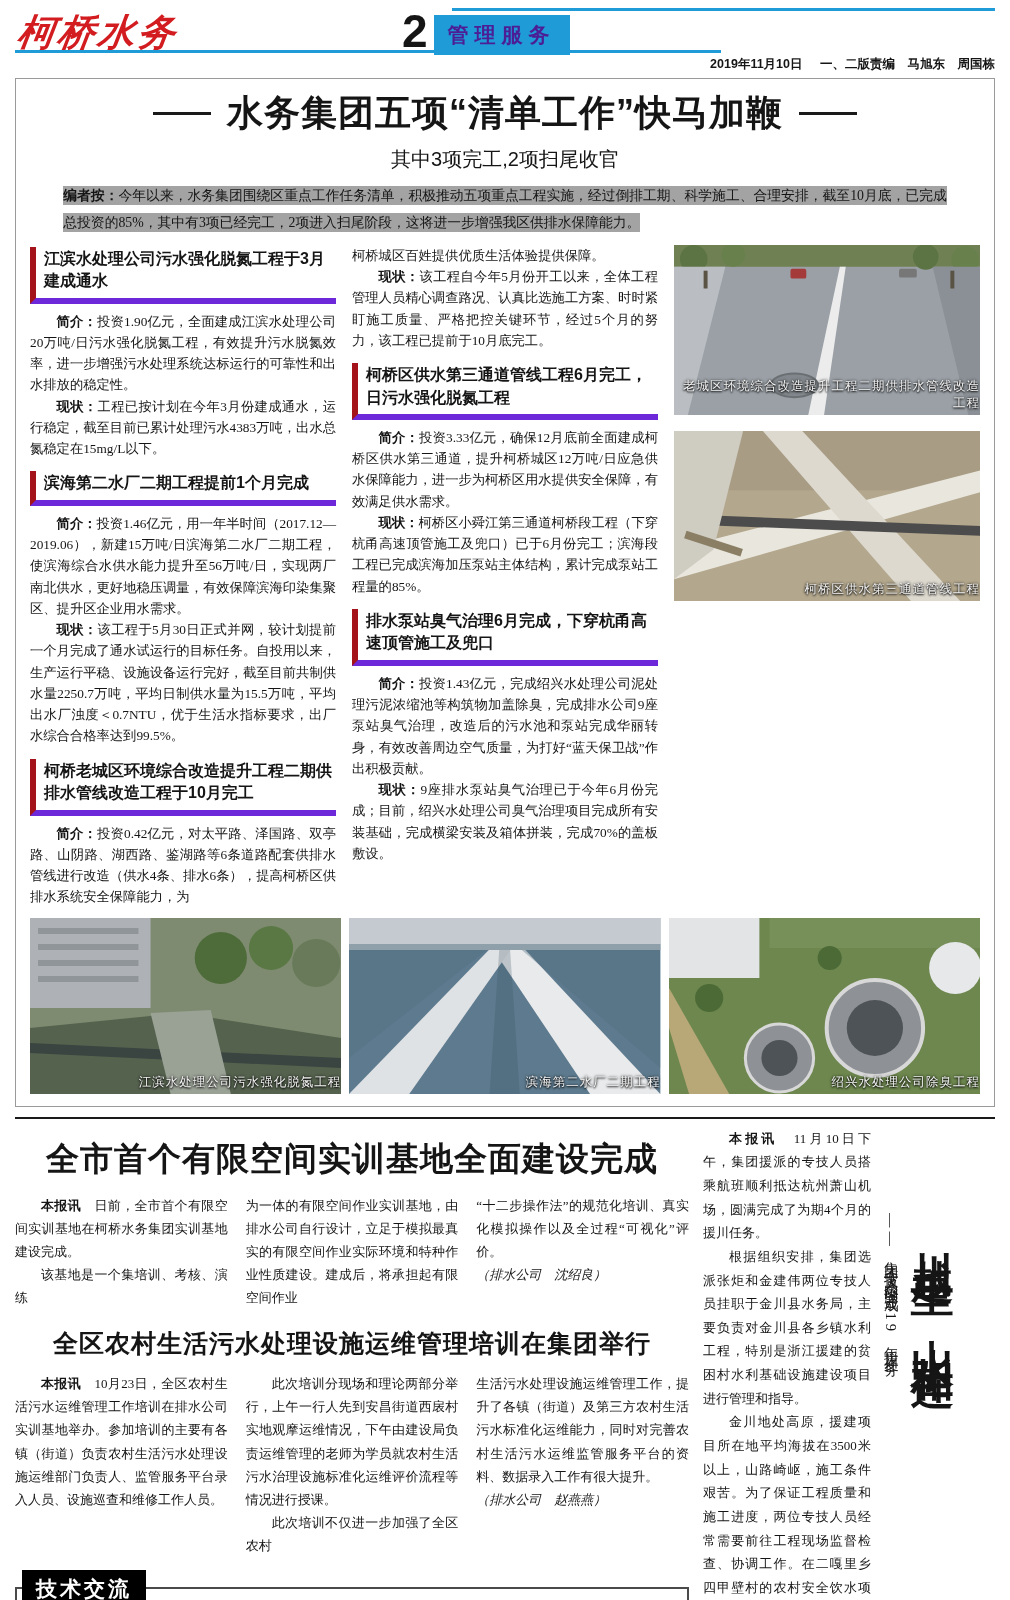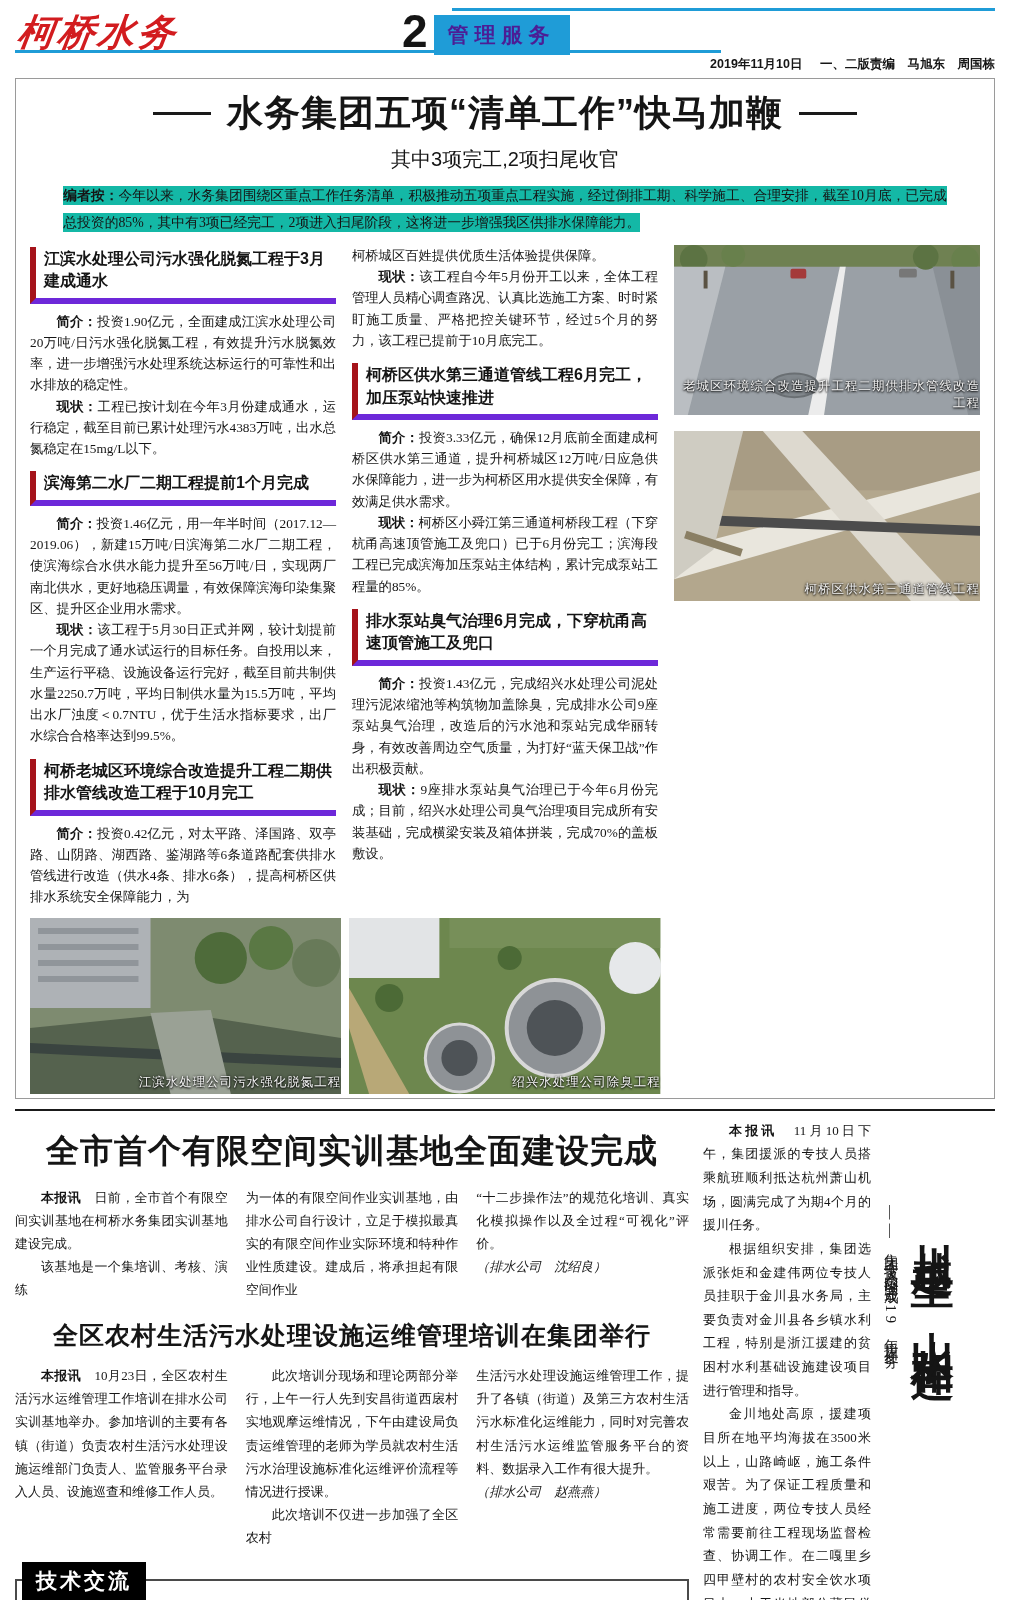--- a/index.html
+++ b/index.html
@@ -20,27 +20,27 @@
   .blue-line-bottom { position:absolute; top:50px; left:15px; width:706px; height:3px; background:#1f9cd7; }
   .head-center { position:absolute; left:402px; top:12px; display:flex; align-items:flex-start; gap:6px; }
   .page-num { font-family:"Liberation Sans",sans-serif; font-weight:900; font-size:46px; line-height:.85; }
   .section-badge {
     background:#1f9cd7; color:#4c1d95; font-family:"Liberation Sans",sans-serif;
     font-weight:bold; font-size:21px; letter-spacing:6px; padding:6px 14px; margin-top:3px;
   }
   .dateline { position:absolute; top:56px; right:15px; font-family:"Liberation Sans",sans-serif; font-size:12.5px; font-weight:bold; }
   .dateline span { margin-left:14px; }
   
-  .lead-box { margin:14px 15px 0; border:1px solid #9a9a9a; padding:8px 14px 4px; }
+  .lead-box { margin:14px 15px 0; border:1px solid #9a9a9a; padding:8px 14px 12px; }
   .headline-row { display:flex; align-items:center; justify-content:center; gap:16px; margin-top:2px; }
   .h-rule { width:58px; height:3px; background:#1a1a1a; }
   .lead-headline { font-family:"Liberation Sans",sans-serif; font-weight:900; font-size:36px; letter-spacing:1px; white-space:nowrap; }
   .lead-subhead { text-align:center; font-size:20px; margin:8px 0 10px; font-family:"Liberation Sans",sans-serif; }
   .editor-note { width:93%; margin:0 auto 8px; font-size:13.8px; line-height:1.95; text-align:justify; }
-  .editor-note .hl { background:#14b8a6; padding:2px 0; -webkit-box-decoration-break:clone; box-decoration-break:clone; }
+  .editor-note .hl { background:#a3a3a3; padding:2px 0; -webkit-box-decoration-break:clone; box-decoration-break:clone; }
   .lead-cols { display:grid; grid-template-columns:1fr 1fr 1fr; gap:16px; margin-top:4px; }
   .art-title {
     font-family:"Liberation Sans",sans-serif; font-weight:bold; font-size:16px; line-height:1.4;
     border-left:6px solid #a5131a; border-bottom:6px solid #6d28d9;
     padding:1px 0 5px 8px; margin:12px 0 7px;
   }
   .art-title.first { margin-top:2px; }
   .body p { text-indent:2em; font-size:13.3px; line-height:1.6; text-align:justify; margin:0; }
   .body p.noindent { text-indent:0; }
   
@@ -121,21 +121,21 @@
       <h2 class="art-title">滨海第二水厂二期工程提前1个月完成</h2>
       <p><b>简介：</b><span>投资1.46亿元，用一年半时间（2017.12—2019.06），新建15万吨/日滨海第二水厂二期工程，使滨海综合水供水能力提升至56万吨/日，实现两厂南北供水，更好地稳压调量，有效保障滨海印染集聚区、提升区企业用水需求。</span></p>
       <p><b>现状：</b><span>该工程于5月30日正式并网，较计划提前一个月完成了通水试运行的目标任务。自投用以来，生产运行平稳、设施设备运行完好，截至目前共制供水量2250.7万吨，平均日制供水量为15.5万吨，平均出水厂浊度＜0.7NTU，优于生活水指标要求，出厂水综合合格率达到99.5%。</span></p>
       <h2 class="art-title">柯桥老城区环境综合改造提升工程二期供排水管线改造工程于10月完工</h2>
       <p><b>简介：</b><span>投资0.42亿元，对太平路、泽国路、双亭路、山阴路、湖西路、鉴湖路等6条道路配套供排水管线进行改造（供水4条、排水6条），提高柯桥区供排水系统安全保障能力，为</span></p>
     </div>
 
     <div class="body">
       <p class="noindent"><span>柯桥城区百姓提供优质生活体验提供保障。</span></p>
       <p><b>现状：</b><span>该工程自今年5月份开工以来，全体工程管理人员精心调查路况、认真比选施工方案、时时紧盯施工质量、严格把控关键环节，经过5个月的努力，该工程已提前于10月底完工。</span></p>
-      <h2 class="art-title">柯桥区供水第三通道管线工程6月完工，加压泵站快速推进</h2>
+      <h2 class="art-title">柯桥区供水第三通道管线工程6月完工，日污水强化脱氮工程</h2>
       <p><b>简介：</b><span>投资3.33亿元，确保12月底前全面建成柯桥区供水第三通道，提升柯桥城区12万吨/日应急供水保障能力，进一步为柯桥区用水提供安全保障，有效满足供水需求。</span></p>
       <p><b>现状：</b><span>柯桥区小舜江第三通道柯桥段工程（下穿杭甬高速顶管施工及兜口）已于6月份完工；滨海段工程已完成滨海加压泵站主体结构，累计完成泵站工程量的85%。</span></p>
       <h2 class="art-title">排水泵站臭气治理6月完成，下穿杭甬高速顶管施工及兜口</h2>
       <p><b>简介：</b><span>投资1.43亿元，完成绍兴水处理公司泥处理污泥浓缩池等构筑物加盖除臭，完成排水公司9座泵站臭气治理，改造后的污水池和泵站完成华丽转身，有效改善周边空气质量，为打好“蓝天保卫战”作出积极贡献。</span></p>
       <p><b>现状：</b><span>9座排水泵站臭气治理已于今年6月份完成；目前，绍兴水处理公司臭气治理项目完成所有安装基础，完成横梁安装及箱体拼装，完成70%的盖板敷设。</span></p>
     </div>
 
     <div>
       <figure class="photo">
         <svg viewBox="0 0 310 172" preserveAspectRatio="none">
@@ -184,20 +184,33 @@
           <circle cx="240" cy="30" r="22" fill="#5a7844"></circle>
           <circle cx="285" cy="45" r="24" fill="#46603360"></circle>
         <polygon points="0,110 150,95 310,120 310,176 0,176" fill="#55624e"></polygon>
         <polygon points="0,125 310,140 310,150 0,135" fill="#3a4440"></polygon>
         <polygon points="120,95 180,92 200,176 140,176" fill="#9aa195"></polygon>
       </svg>
       <figcaption class="cap">江滨水处理公司污水强化脱氮工程</figcaption>
     </figure>
     <figure class="photo">
       <svg viewBox="0 0 310 176" preserveAspectRatio="none">
+        <rect width="310" height="176" fill="#5d7a8e"></rect>
+        <rect width="310" height="26" fill="#c4cacf"></rect>
+        <polygon points="140,26 170,26 310,176 240,176" fill="#e8eaec"></polygon>
+        <polygon points="145,26 165,26 60,176 0,176" fill="#dfe2e4"></polygon>
+        <polygon points="150,26 160,26 170,176 140,176" fill="#37506040"></polygon>
+        <polygon points="0,26 145,26 0,140" fill="#52708360"></polygon>
+        <polygon points="165,26 310,26 310,150" fill="#52708360"></polygon>
+        <rect x="0" y="26" width="310" height="6" fill="#8fa0ab"></rect>
+      </svg>
+      <figcaption class="cap">滨海第二水厂二期工程</figcaption>
+    </figure>
+    <figure class="photo">
+      <svg viewBox="0 0 310 176" preserveAspectRatio="none">
         <rect width="310" height="176" fill="#6d874e"></rect>
         <rect x="0" y="0" width="90" height="60" fill="#e2e4e6"></rect>
         <rect x="100" y="0" width="210" height="30" fill="#7f95628f"></rect>
         <circle cx="205" cy="110" r="48" fill="#8e9296" stroke="#d8d8d8" stroke-width="4"></circle>
         <circle cx="205" cy="110" r="28" fill="#4e5357"></circle>
         <circle cx="110" cy="140" r="34" fill="#8e9296" stroke="#d8d8d8" stroke-width="3"></circle>
         <circle cx="110" cy="140" r="18" fill="#4e5357"></circle>
         <circle cx="285" cy="50" r="26" fill="#e6e8ea"></circle>
         <polygon points="0,70 60,176 20,176 0,110" fill="#b8a877"></polygon>
         <circle cx="40" cy="80" r="14" fill="#4c6a36"></circle>

